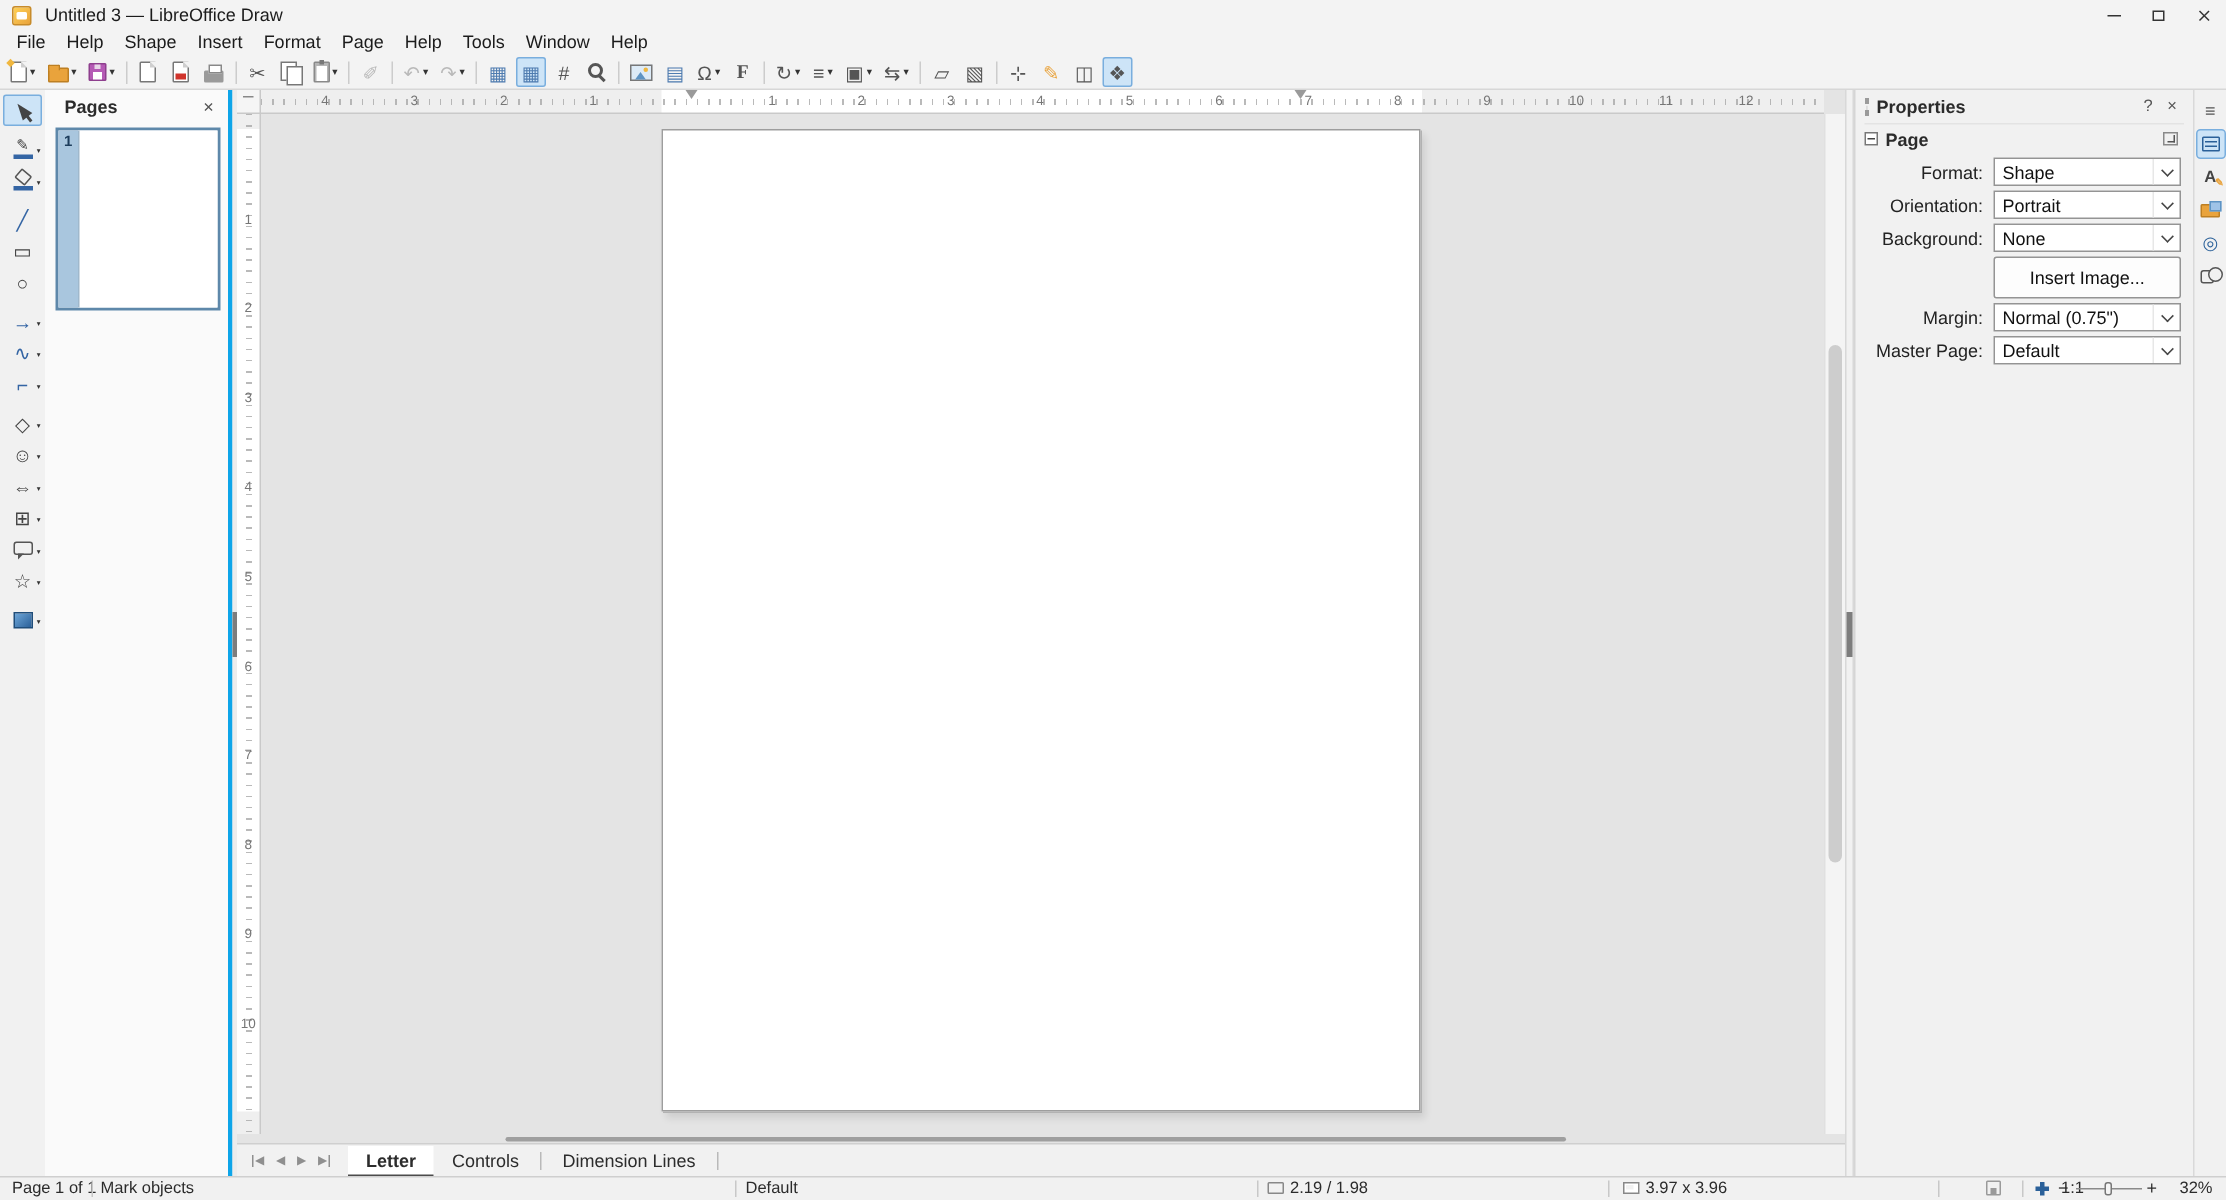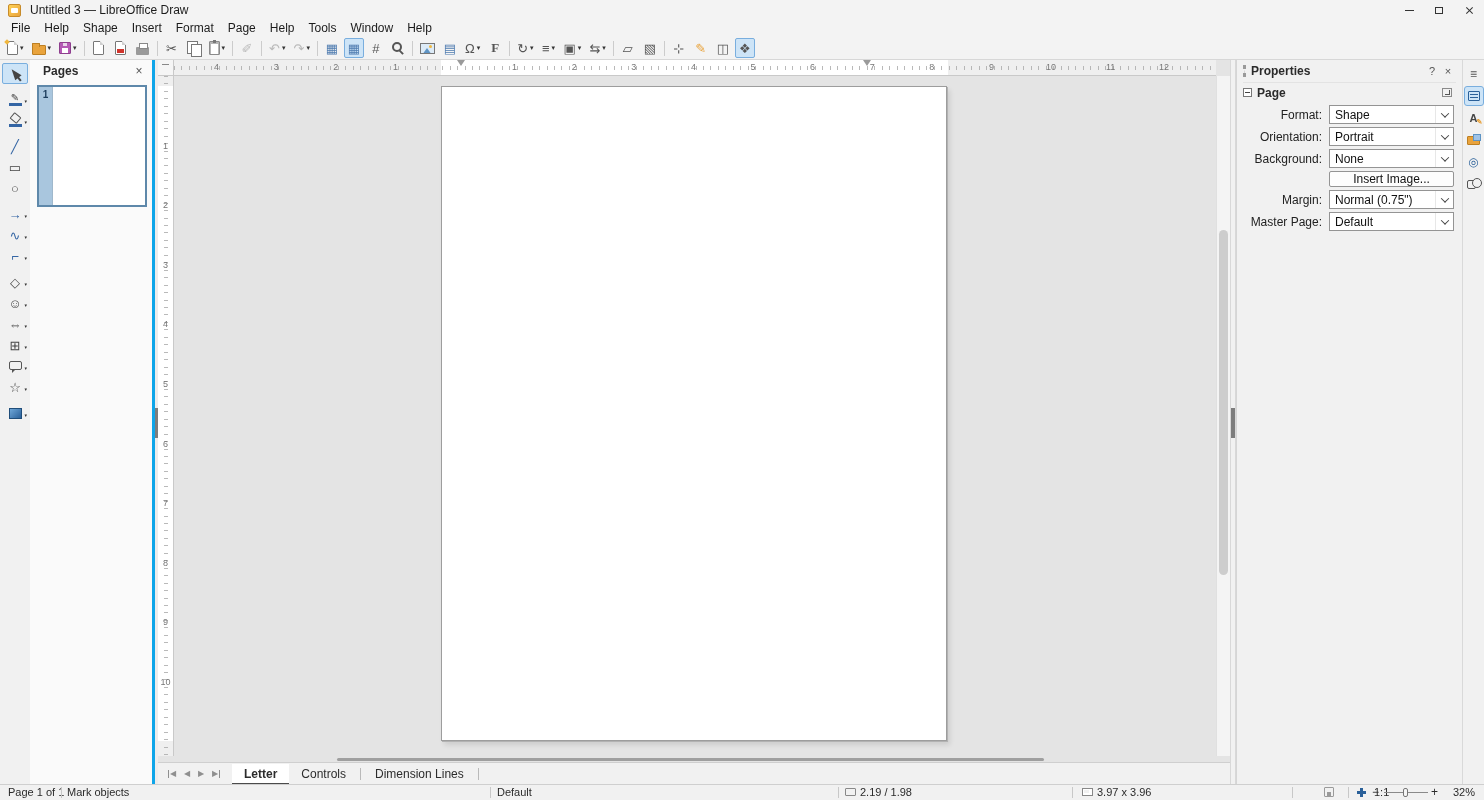--- a/index.html
+++ b/index.html
@@ -145,21 +145,21 @@
   .sec-title{font-weight:bold;color:#2b2b2b;flex:1;}
   .launcher{width:10px;height:9px;border:1px solid #8a8a8a;position:relative;margin-right:4px;}
   .launcher::after{content:"";position:absolute;right:1px;bottom:1px;width:4px;height:4px;
     border-right:1px solid #555;border-bottom:1px solid #555;}
   .frow{display:flex;align-items:center;margin:3px 2px;}
   .flabel{width:84px;text-align:right;padding-right:7px;color:#222;flex:none;}
   .fctrl{flex:1;height:19px;background:#fff;border:1px solid #949494;display:flex;align-items:center;}
   .fval{flex:1;padding-left:5px;font-size:12px;color:#111;white-space:nowrap;overflow:hidden;}
   .chevzone{width:18px;height:100%;display:flex;align-items:center;justify-content:center;border-left:1px solid #e7e7e7;}
   .chev{width:6px;height:6px;border-right:1px solid #444;border-bottom:1px solid #444;transform:rotate(45deg) translate(-1px,-1px);}
-  .fbutton{flex:1;height:16px;background:#fdfdfd;border:1px solid #949494;border-radius:2px;
+  .fbutton{flex:1;height:28px;background:#fdfdfd;border:1px solid #949494;border-radius:2px;
     display:flex;align-items:center;justify-content:center;color:#111;}
 
   
   .sidetabs{width:22px;background:#f1f1f1;border-left:1px solid #d9d9d9;flex:none;
     display:flex;flex-direction:column;align-items:center;padding-top:4px;}
   .stb{width:20px;height:20px;margin-bottom:2px;display:flex;align-items:center;justify-content:center;
     border:1px solid transparent;border-radius:3px;font-size:12px;color:#555;flex:none;}
   .stb.active{background:#cde4f7;border-color:#79aede;}
   .i-panel{width:12px;height:10px;border:1px solid #2a6099;border-radius:1px;position:relative;}
   .i-panel::before{content:"";position:absolute;left:1px;top:2px;width:8px;height:1px;background:#2a6099;box-shadow:0 3px 0 #2a6099;}

